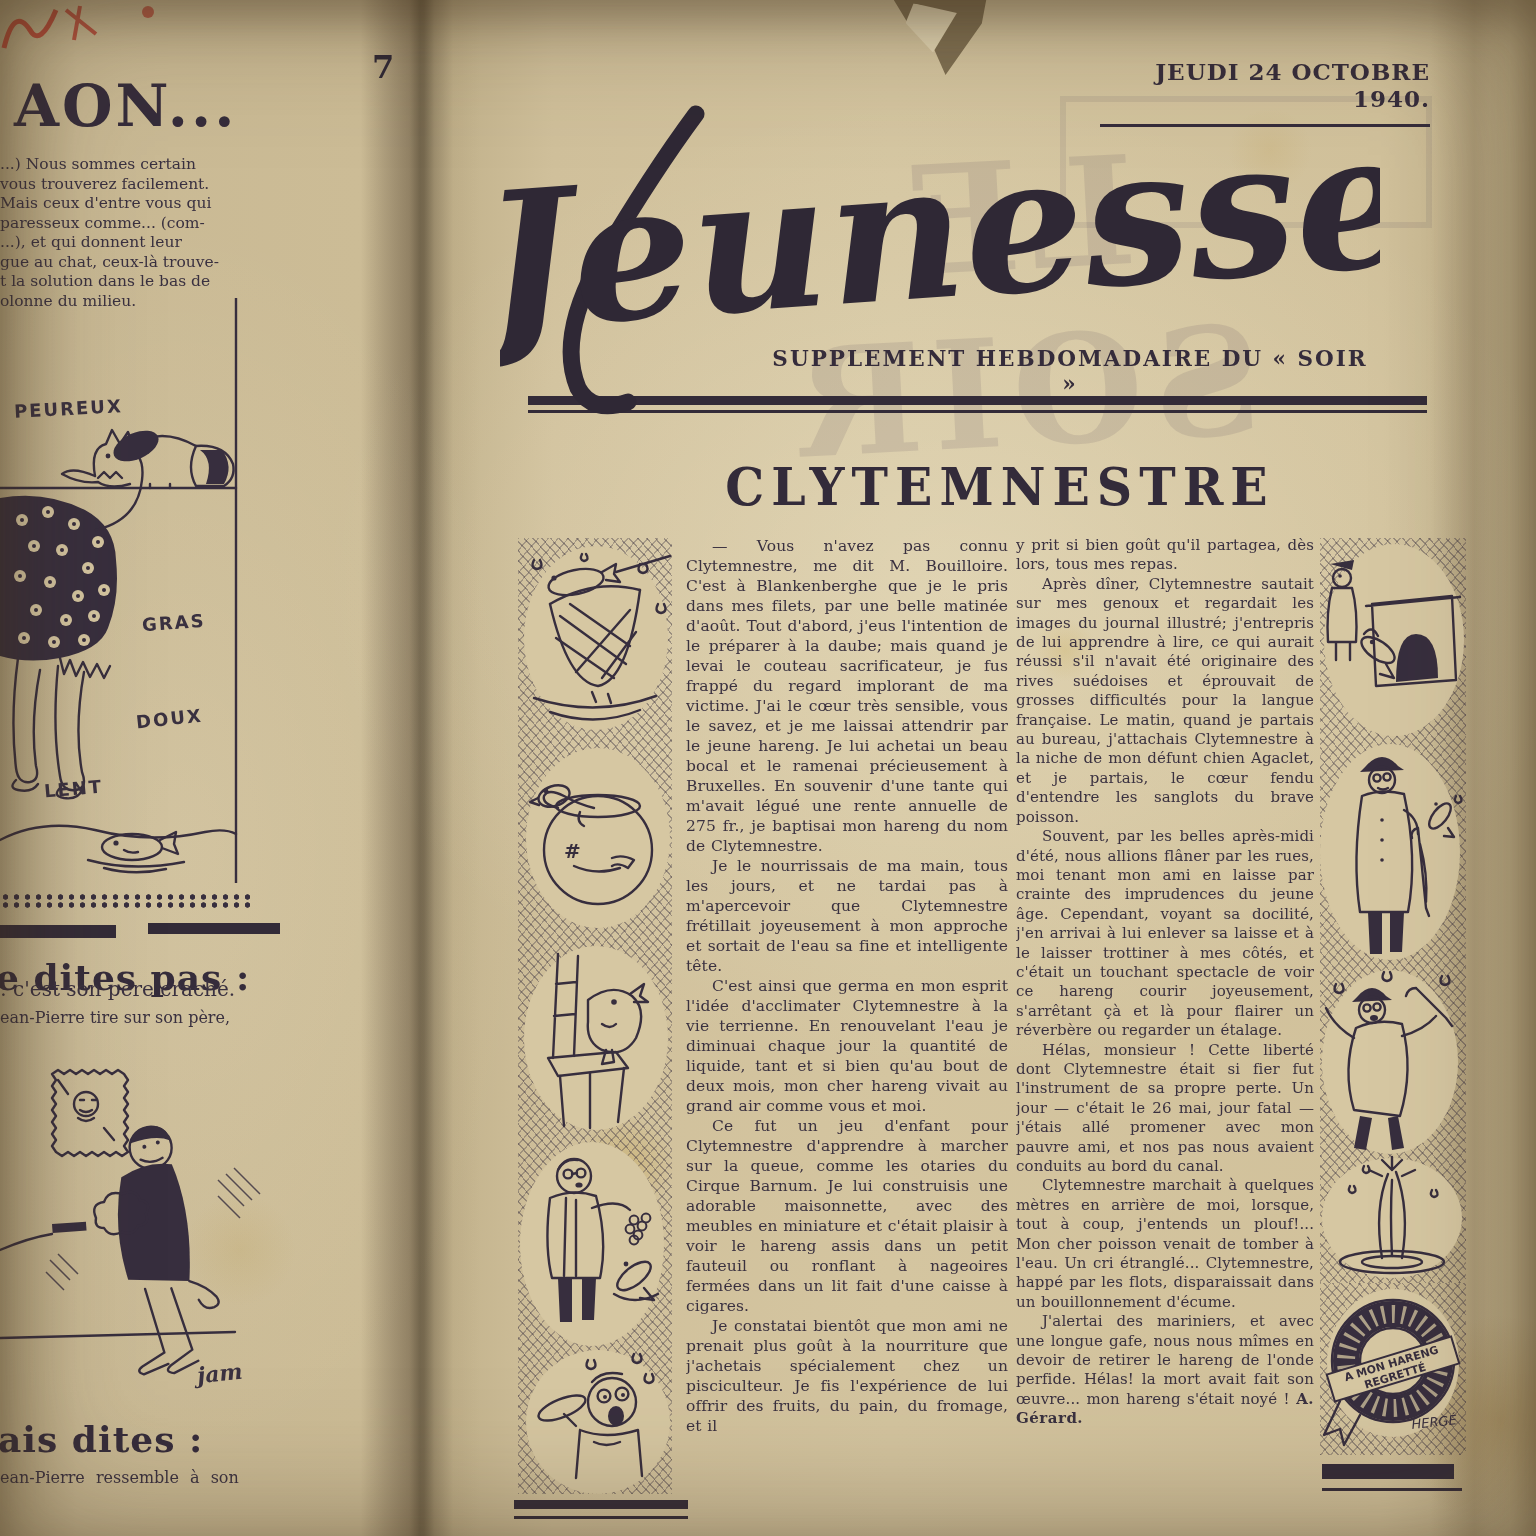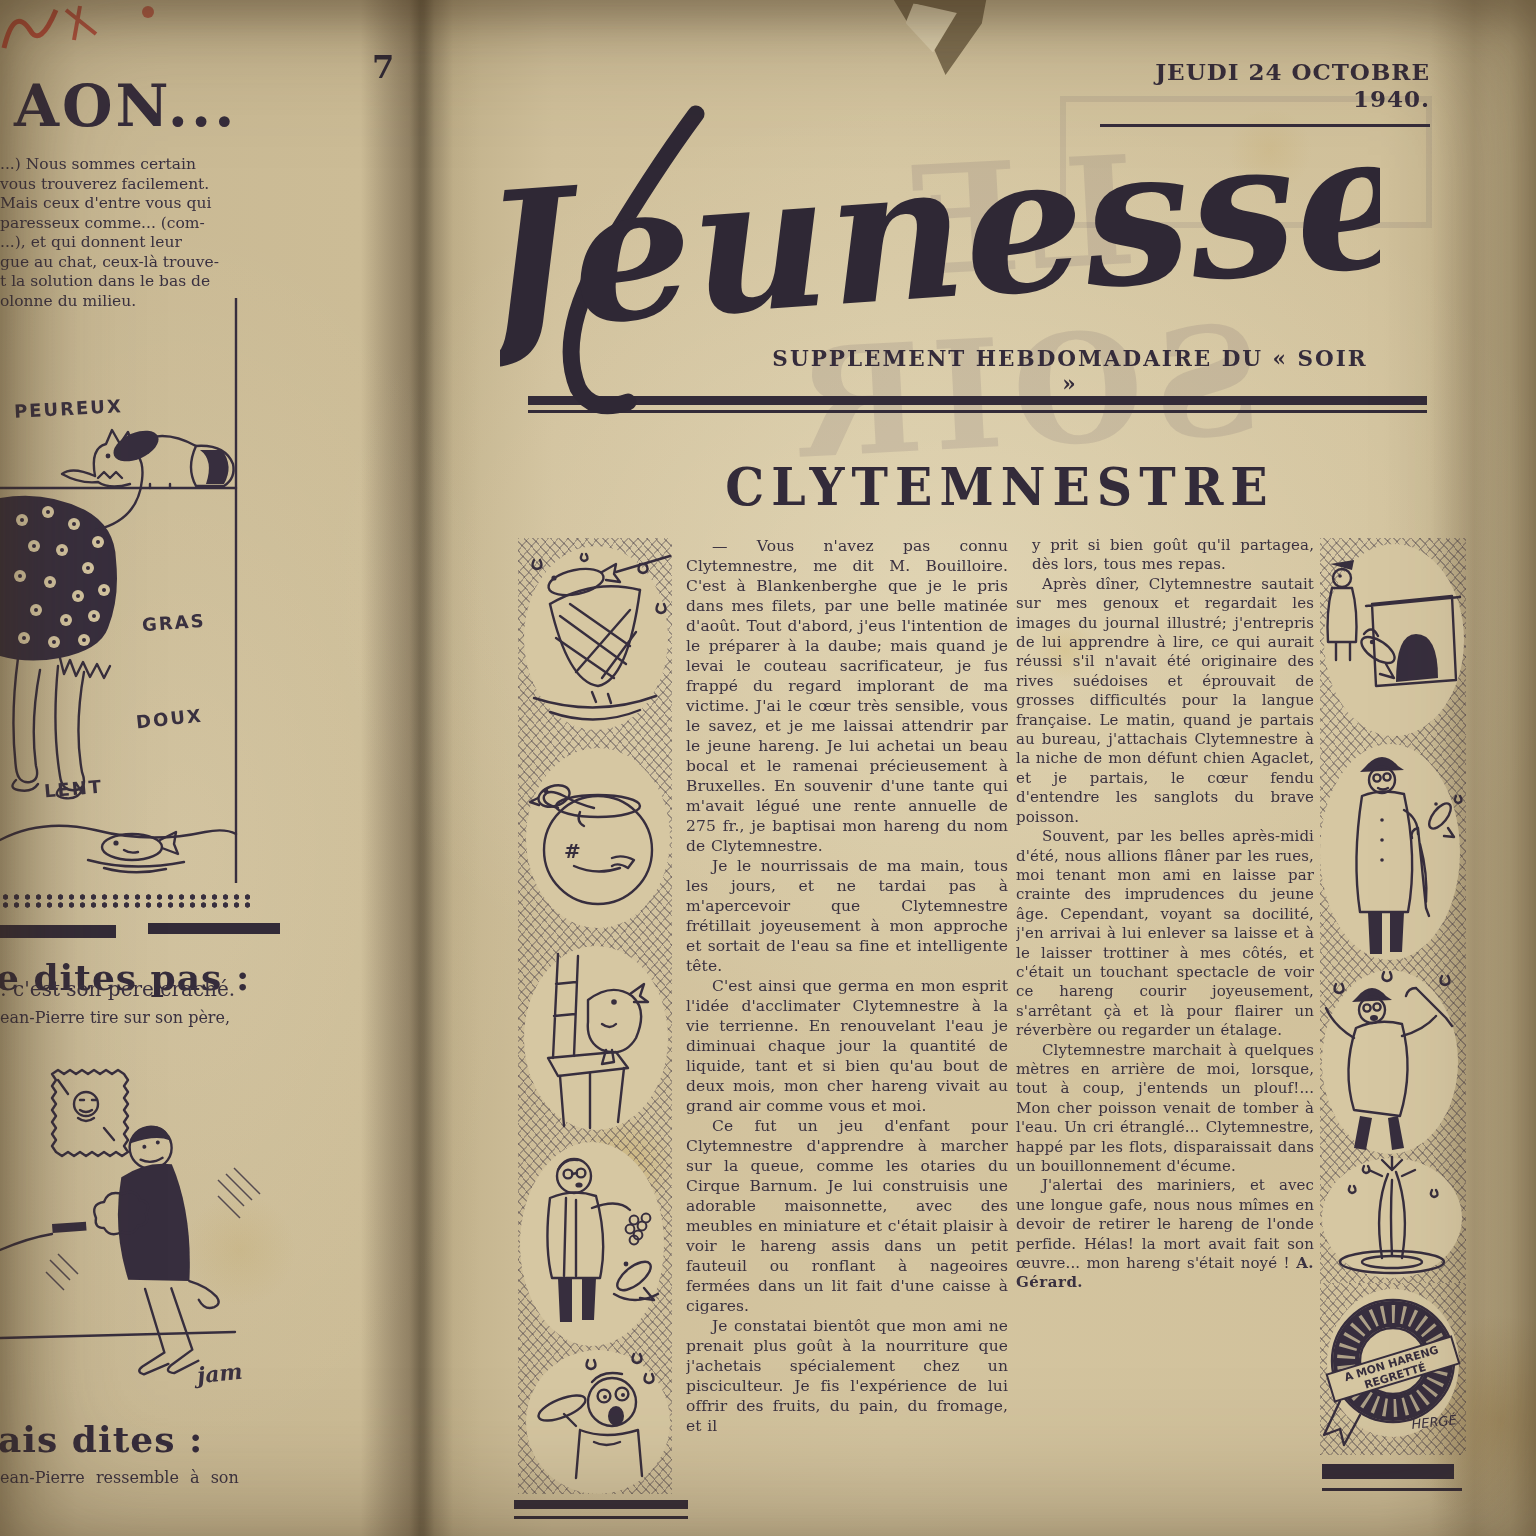--- a/index.html
+++ b/index.html
@@ -15,21 +15,21 @@
   .abs{position:absolute;}
   svg{display:block;}
   .doodle{stroke:#372e3e;stroke-width:2.4;fill:none;stroke-linecap:round;stroke-linejoin:round;}
   .doodle-fill{fill:#372e3e;stroke:none;}
   .blob{fill:#d6c7a2;stroke:none;}
   .hatch{background:
      repeating-linear-gradient(48deg, rgba(55,46,62,.38) 0 1.3px, transparent 1.3px 6.5px),
      repeating-linear-gradient(131deg, rgba(55,46,62,.30) 0 1.3px, transparent 1.3px 7.5px);}
   .col{ text-align:justify; hyphens:auto; -webkit-hyphens:auto; word-spacing:.6px; letter-spacing:.1px;}
   .col p{margin:0;text-indent:26px;}
-  .col p.noindent{text-indent:0;margin-left:16px;}
+  .col p.noindent{text-indent:0;}
   #col1{font-size:15.5px;line-height:20px;}
   #col2{font-size:15px;line-height:19.4px;}
   .bar{background:#332b38;}
   .label-hand{font-family:"DejaVu Sans","Liberation Sans",sans-serif;font-size:18px;
       letter-spacing:2px;color:#3a3140;font-weight:bold;}
 </style>
 </head>
 <body>
 
 <div id="page">
@@ -294,20 +294,21 @@
     <p>Je le nourrissais de ma main, tous les jours, et ne tardai pas à m'apercevoir que Clytemnestre frétillait joyeusement à mon approche et sortait de l'eau sa fine et intelligente tête.</p>
     <p>C'est ainsi que germa en mon esprit l'idée d'acclimater Clytemnestre à la vie terrienne. En renouvelant l'eau je diminuai chaque jour la quantité de liquide, tant et si bien qu'au bout de deux mois, mon cher hareng vivait au grand air comme vous et moi.</p>
     <p>Ce fut un jeu d'enfant pour Clytemnestre d'apprendre à marcher sur la queue, comme les otaries du Cirque Barnum. Je lui construisis une adorable maisonnette, avec des meubles en miniature et c'était plaisir à voir le hareng assis dans un petit fauteuil ou ronflant à nageoires fermées dans un lit fait d'une caisse à cigares.</p>
     <p>Je constatai bientôt que mon ami ne prenait plus goût à la nourriture que j'achetais spécialement chez un pisciculteur. Je fis l'expérience de lui offrir des fruits, du pain, du fromage, et il</p>
   </div>
 
   <div id="col2" class="abs col" lang="fr" style="left:1016px;top:536px;width:298px;height:1000px;overflow:hidden;">
     <p class="noindent">y prit si bien goût qu'il partagea, dès lors, tous mes repas.</p>
     <p>Après dîner, Clytemnestre sautait sur mes genoux et regardait les images du journal illustré; j'entrepris de lui apprendre à lire, ce qui aurait réussi s'il n'avait été originaire des rives suédoises et éprouvait de grosses difficultés pour la langue française. Le matin, quand je partais au bureau, j'attachais Clytemnestre à la niche de mon défunt chien Agaclet, et je partais, le cœur fendu d'entendre les sanglots du brave poisson.</p>
     <p>Souvent, par les belles après-midi d'été, nous allions flâner par les rues, moi tenant mon ami en laisse par crainte des imprudences du jeune âge. Cependant, voyant sa docilité, j'en arrivai à lui enlever sa laisse et à le laisser trottiner à mes côtés, et c'était un touchant spectacle de voir ce hareng courir joyeusement, s'arrêtant çà et là pour flairer un réverbère ou regarder un étalage.</p>
+    <p>Hélas, monsieur ! Cette liberté dont Clytemnestre était si fier fut l'instrument de sa propre perte. Un jour — c'était le 26 mai, jour fatal — j'étais allé promener avec mon pauvre ami, et nos pas nous avaient conduits au bord du canal.</p>
     <p>Clytemnestre marchait à quelques mètres en arrière de moi, lorsque, tout à coup, j'entends un plouf!... Mon cher poisson venait de tomber à l'eau. Un cri étranglé... Clytemnestre, happé par les flots, disparaissait dans un bouillonnement d'écume.</p>
     <p><span>J'alertai des mariniers, et avec une longue gafe, nous nous mîmes en devoir de retirer le hareng de l'onde perfide. Hélas! la mort avait fait son œuvre... mon hareng s'était noyé !</span>
       <b style="letter-spacing:.5px;">A. Gérard.</b></p>
   </div>
 
   <div class="abs hatch" style="left:1320px;top:538px;width:146px;height:745px;">
     <svg width="146" height="745" viewBox="0 0 146 745">
       <g transform="translate(0,4)">
         <ellipse cx="74" cy="98" rx="70" ry="96" class="blob"></ellipse>
         <path d="M10,22 L34,18 L32,28 Z" class="doodle-fill"></path>

